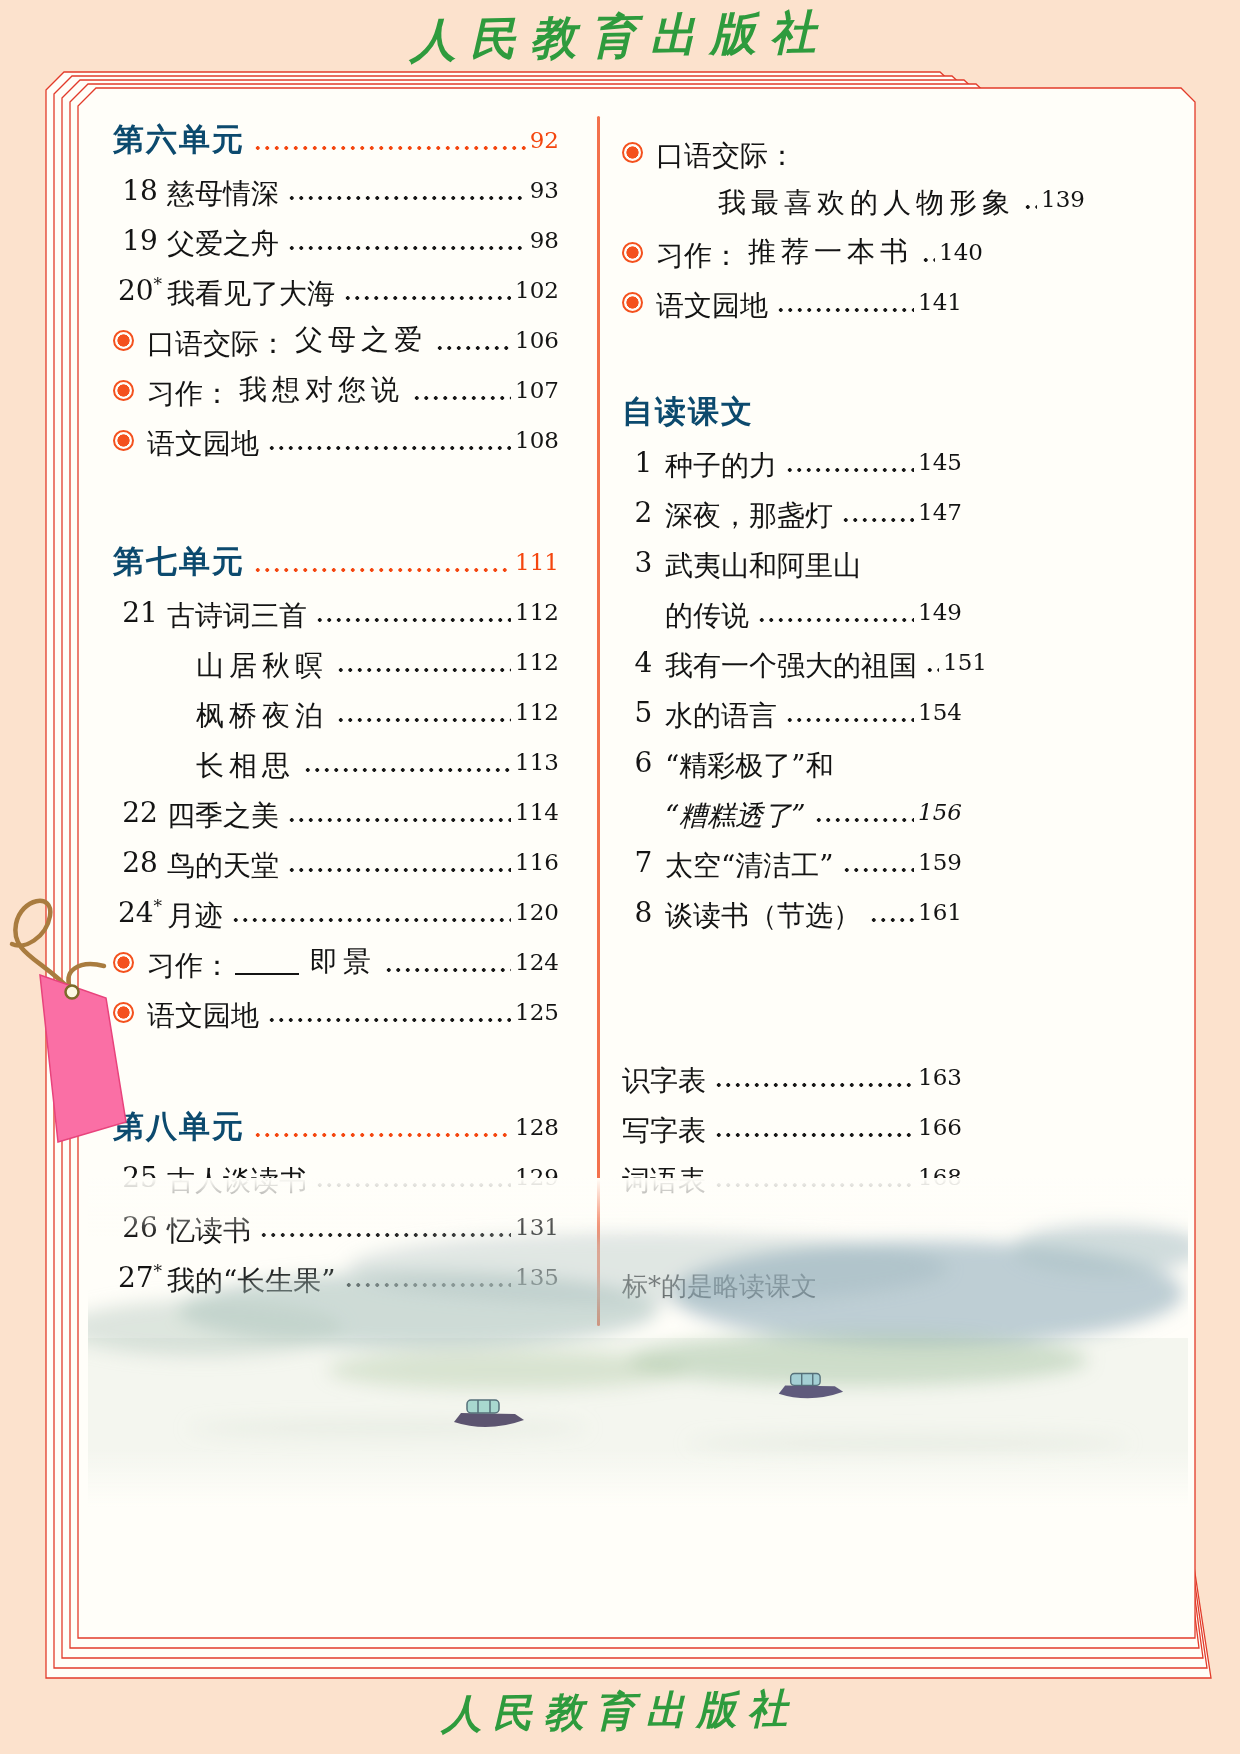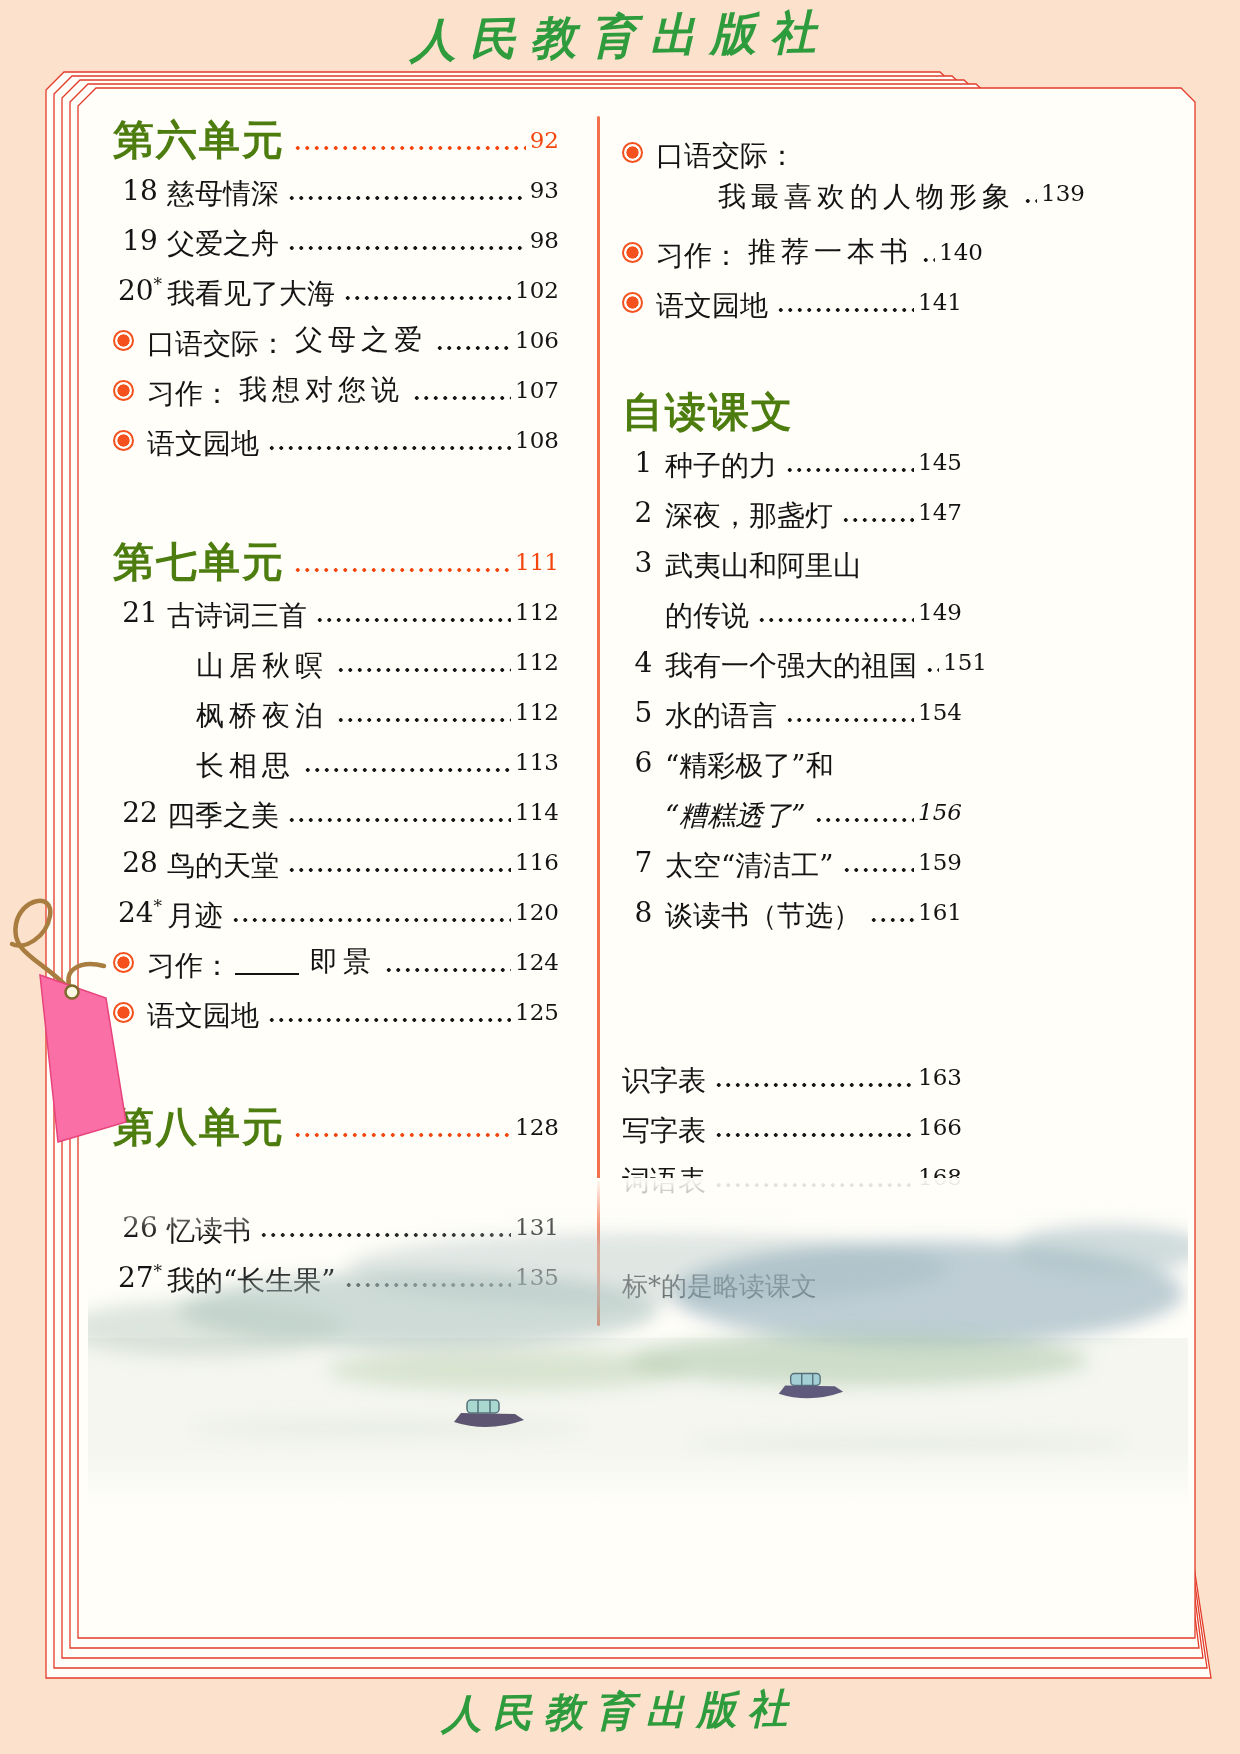--- a/index.html
+++ b/index.html
@@ -27,21 +27,21 @@
   }
   .col{position:absolute;top:0;height:100%;}
   .col-left{left:35px;width:446px;}
   .col-right{left:544px;width:340px;}
   .row{
     position:absolute;left:0;right:0;height:50px;
     display:flex;align-items:center;font-size:28px;white-space:nowrap;
   }
   .unit-label{
     font-family:"DejaVu Sans","Liberation Sans",sans-serif;
-    font-weight:700;font-size:41px;color:#4d7c0f;letter-spacing:2px;flex:none;
+    font-weight:700;font-size:31px;color:#0c4a6e;letter-spacing:2px;flex:none;
   }
   .num{flex:none;width:54px;font-size:28px;text-align:center;}
   .col-right .num{width:43px;}
   .star{font-size:17px;line-height:0;}
   .title{flex:none;margin-top:8px;}
   .kai{letter-spacing:5px;margin-left:8px;}
   .sub{padding-left:83px;}
   .sub .title{letter-spacing:5px;}
   .leader{
     flex:1;min-width:14px;height:12px;align-self:center;margin:16px 4px 0 8px;
@@ -187,39 +187,45 @@
         <span class="bullet"></span>
         <span class="title">语文园地</span>
         <span class="leader"></span>
         <span class="pageno">125</span>
       </div>
       <div class="row unit" style="top: 1014px;">
         <span class="unit-label">第八单元</span>
         <span class="leader accent"></span>
         <span class="pageno">128</span>
       </div>
+      <div class="row e" style="top: 1064px;">
+        <span class="num"><span>25</span></span>
+        <span class="title">古人谈读书</span>
+        <span class="leader"></span>
+        <span class="pageno">129</span>
+      </div>
       <div class="row e" style="top: 1114px;">
         <span class="num"><span>26</span></span>
         <span class="title">忆读书</span>
         <span class="leader"></span>
         <span class="pageno">131</span>
       </div>
       <div class="row e" style="top: 1164px;">
         <span class="num"><span>27</span><sup class="star">*</sup></span>
         <span class="title">我的“长生果”</span>
         <span class="leader"></span>
         <span class="pageno">135</span>
       </div>
     </div>
   <div class="col col-right" id="col-right">
       <div class="row b" style="top: 39px;">
         <span class="bullet"></span>
         <span class="title">口语交际：</span>
       </div>
-      <div class="row cont" style="top: 80px; padding-left: 88px;">
+      <div class="row cont" style="top: 86px; padding-left: 88px;">
         <span class="title kai">我最喜欢的人物形象</span>
         <span class="leader"></span>
         <span class="pageno">139</span>
       </div>
       <div class="row b" style="top: 139px;">
         <span class="bullet"></span>
         <span class="title">习作：</span>
         <span class="kai">推荐一本书</span>
         <span class="leader"></span>
         <span class="pageno">140</span>

